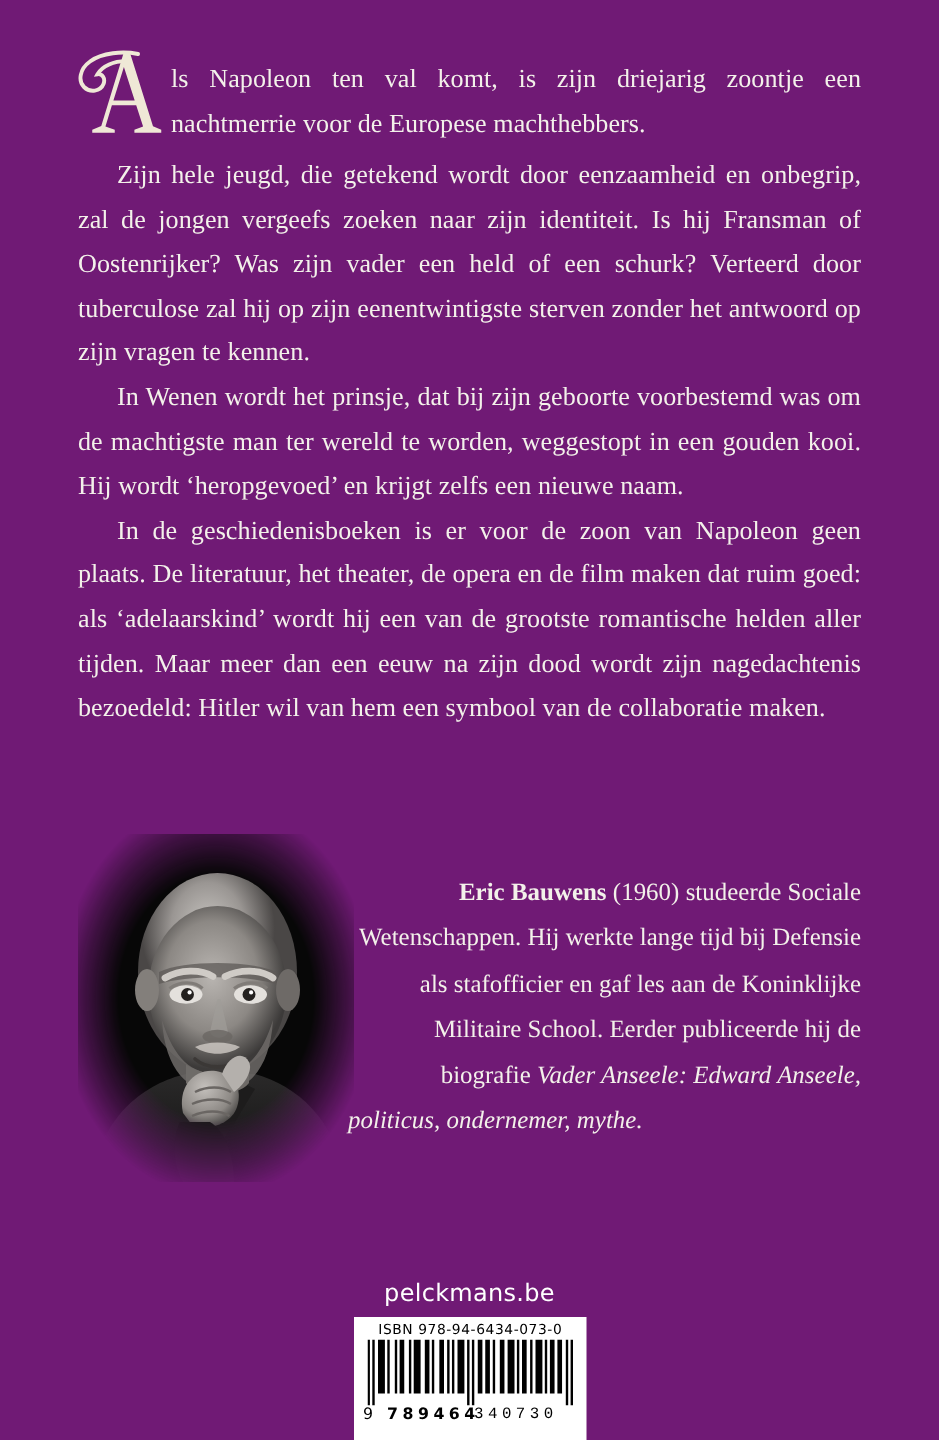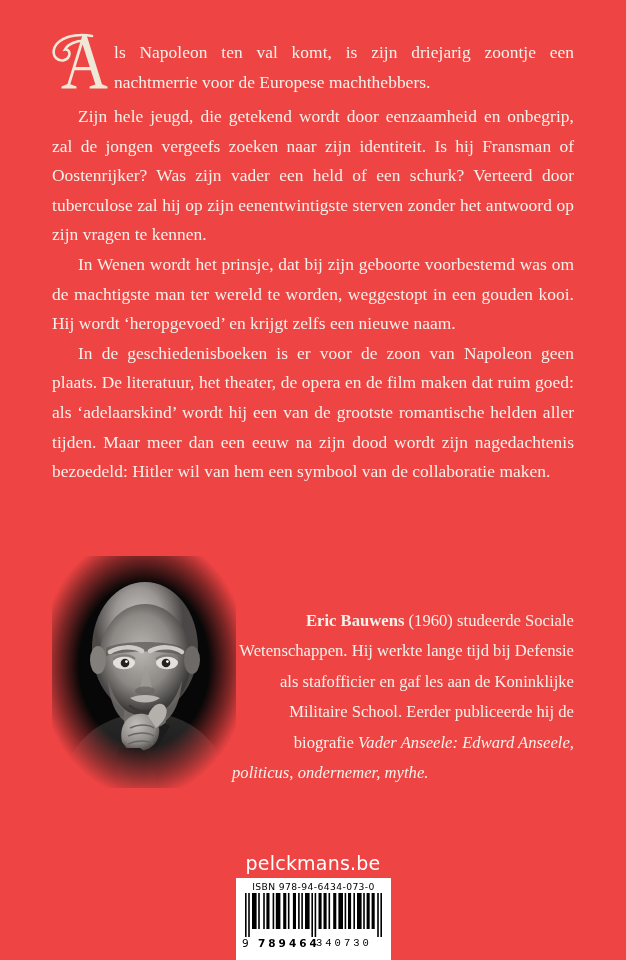--- a/index.html
+++ b/index.html
@@ -12,21 +12,21 @@
     height: 960px;
     overflow: hidden;
     font-family: "Liberation Serif", serif;
     -webkit-font-smoothing: antialiased;
   }
 
   #back-cover {
     position: relative;
     width: 626px;
     height: 960px;
-    background: #ef4444;
+    background: #701a75;
     overflow: hidden;
   }
 
   
   .blurb {
     position: absolute;
     left: 52px;
     top: 38px;
     width: 522px;
     color: #f3f1ea;
@@ -83,39 +83,38 @@
   .author-bio {
     position: absolute;
     left: 232px;
     top: 24px;
     width: 342px;
     color: #f3f1ea;
     font-size: 16.6px;
     line-height: 30.4px;
     text-align: right;
     letter-spacing: 0.02px;
-    margin-top: 26px;
   }
   .author-bio .name { font-weight: bold; }
   .author-bio .work-title { font-style: italic; }
   .author-bio .tail {
     display: block;
     text-align: left;
   }
 
   
   .publisher {
     position: absolute;
     left: 0;
     top: 852px;
     width: 626px;
     text-align: center;
     color: #ffffff;
     font-family: "DejaVu Sans", sans-serif;
-    font-size: 19px;
+    font-size: 16px;
     letter-spacing: 0.2px;
   }
 
   
   .barcode-box {
     position: absolute;
     left: 236px;
     top: 878px;
     width: 155px;
     height: 87px;

